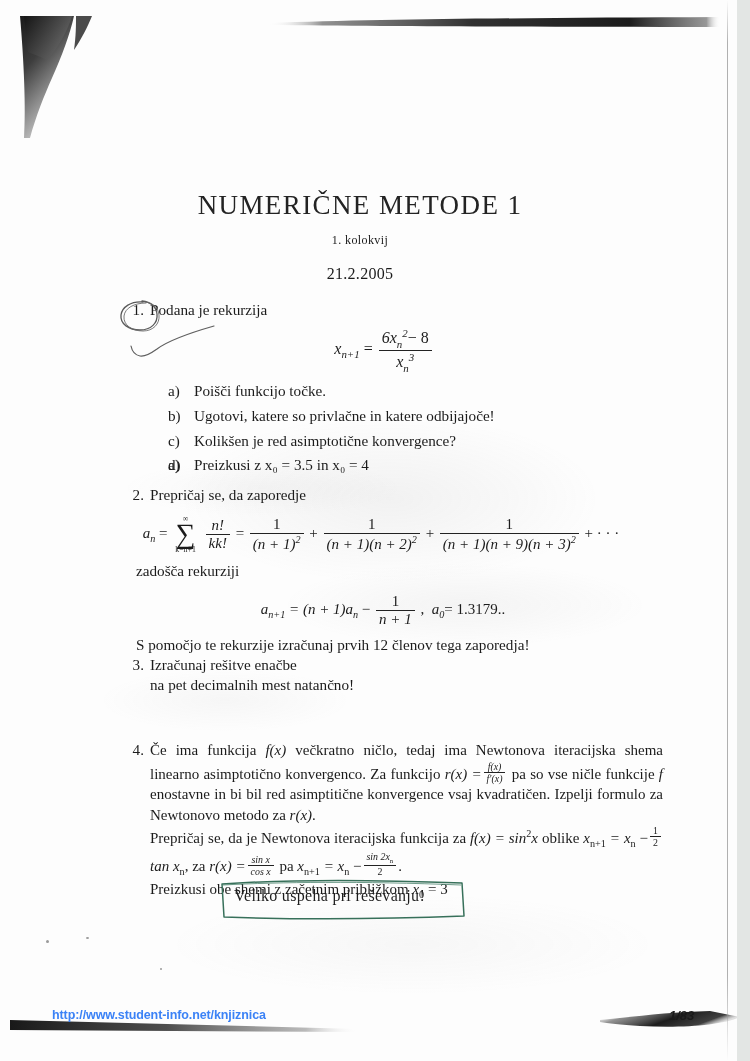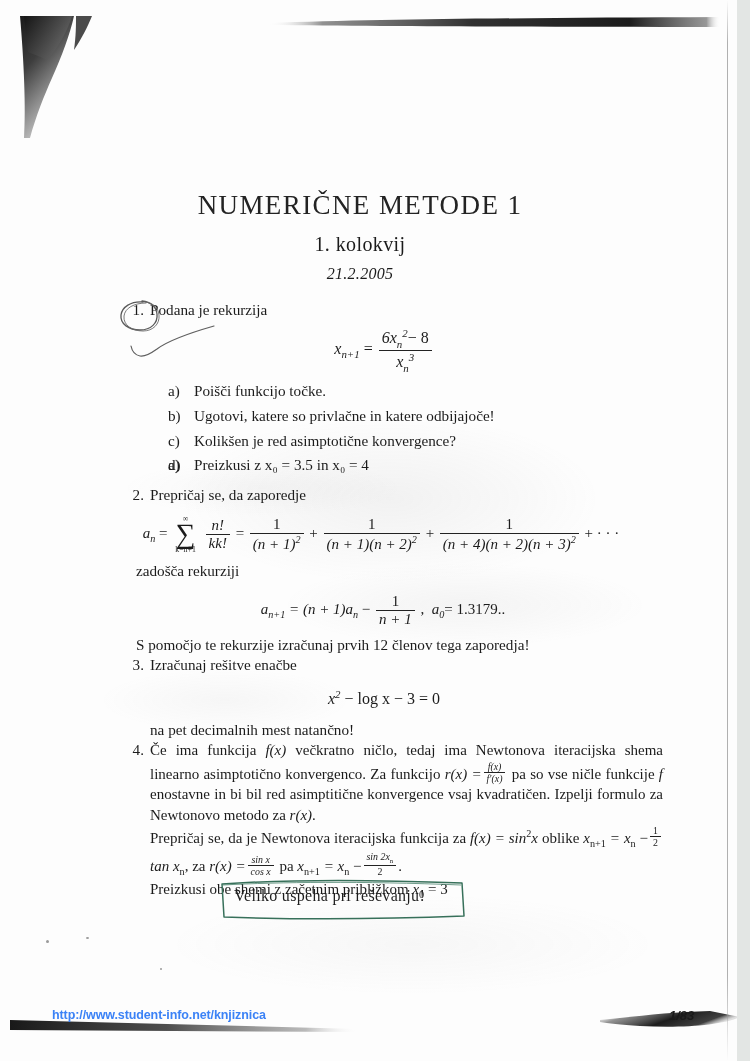--- a/index.html
+++ b/index.html
@@ -92,31 +92,30 @@
     font-size: 27px;
     letter-spacing: 1.4px;
     font-family: "Liberation Serif", serif;
     color: #232323;
   }
   .subtitle {
     position: absolute;
     left: 0; top: 233px;
     width: 720px;
     text-align: center;
-    font-size: 20px;
+    font-size: 12px;
     letter-spacing: 0.4px;
   }
   .date {
     position: absolute;
     left: 0; top: 265px;
     width: 720px;
     text-align: center;
     font-size: 16px;
     letter-spacing: 0.3px;
-    font-style: italic;
   }
 
   .problem {
     position: absolute;
     font-size: 15.2px;
     line-height: 1.32;
   }
   .p-num {
     position: absolute;
     left: 0;
@@ -377,21 +376,21 @@
           <span class="den"><i>(n + 1)</i><sup>2</sup></span>
         </span>
         <span style="font-style:normal;">+</span>
         <span class="frac">
           <span class="num" style="font-style:normal;">1</span>
           <span class="den"><i>(n + 1)(n + 2)</i><sup>2</sup></span>
         </span>
         <span style="font-style:normal;">+</span>
         <span class="frac">
           <span class="num" style="font-style:normal;">1</span>
-          <span class="den"><i>(n + 4)(n + 2)(n + 3)</i><sup>2</sup></span>
+          <span class="den"><i>(n + 1)(n + 9)(n + 3)</i><sup>2</sup></span>
         </span>
         <span style="font-style:normal;">+ · · ·</span>
       </div>
       <div class="contline">zadošča rekurziji</div>
       <div class="bigeq" style="margin-top:12px;">
         <i>a</i><sub>n+1</sub>
         <i>= (n + 1)a</i><sub>n</sub>
         <span style="font-style:normal;">−</span>
         <span class="frac">
           <span class="num" style="font-style:normal;">1</span>
@@ -400,24 +399,20 @@
         <span style="font-style:normal;">,</span>&nbsp;
         <i>a</i><sub>0</sub><span style="font-style:normal;">= 1.3179..</span>
       </div>
       <div class="tail">S pomočjo te rekurzije izračunaj prvih 12 členov tega zaporedja!</div>
     </div>
 
     <div class="problem" style="left:118px; top:655px; width:500px;">
       <span class="p-num">3.</span>
       <div class="p-body">
         <span>Izračunaj rešitve enačbe</span>
-        <div class="eq" style="margin-top:12px; margin-bottom:10px;">
-          <i>x</i><sup>2</sup>
-          <span class="up">− log x − 3 = 0</span>
-        </div>
         <div>na pet decimalnih mest natančno!</div>
       </div>
     </div>
 
     <div class="problem" style="left:118px; top:740px; width:545px;">
       <span class="p-num">4.</span>
       <div class="p-body para">
         <span>Če ima funkcija </span><i>f(x)</i><span> večkratno ničlo, tedaj ima Newtonova iteracijska shema linearno asimptotično konvergenco. Za funkcijo </span><i>r(x) =</i><span class="frac small"><span class="num"><i>f(x)</i></span><span class="den"><i>f′(x)</i></span></span><span> pa so vse ničle funkcije </span><i>f</i><span> enostavne in bi bil red asimptitične konvergence vsaj kvadratičen. Izpelji formulo za Newtonovo metodo za </span><i>r(x)</i><span>.</span>
         <br>
         <span>Prepričaj se, da je Newtonova iteracijska funkcija za </span><i>f(x) = sin</i><sup>2</sup><i>x</i><span> oblike </span><i>x</i><sub>n+1</sub><i> = x</i><sub>n</sub><span> −</span><span class="frac small"><span class="num">1</span><span class="den">2</span></span><i>tan x</i><sub>n</sub><span>, za </span><i>r(x) =</i><span class="frac small"><span class="num"><i>sin x</i></span><span class="den"><i>cos x</i></span></span><span> pa </span><i>x</i><sub>n+1</sub><i> = x</i><sub>n</sub><span> −</span><span class="frac small"><span class="num"><i>sin 2x</i><sub>n</sub></span><span class="den">2</span></span><span>.</span>

